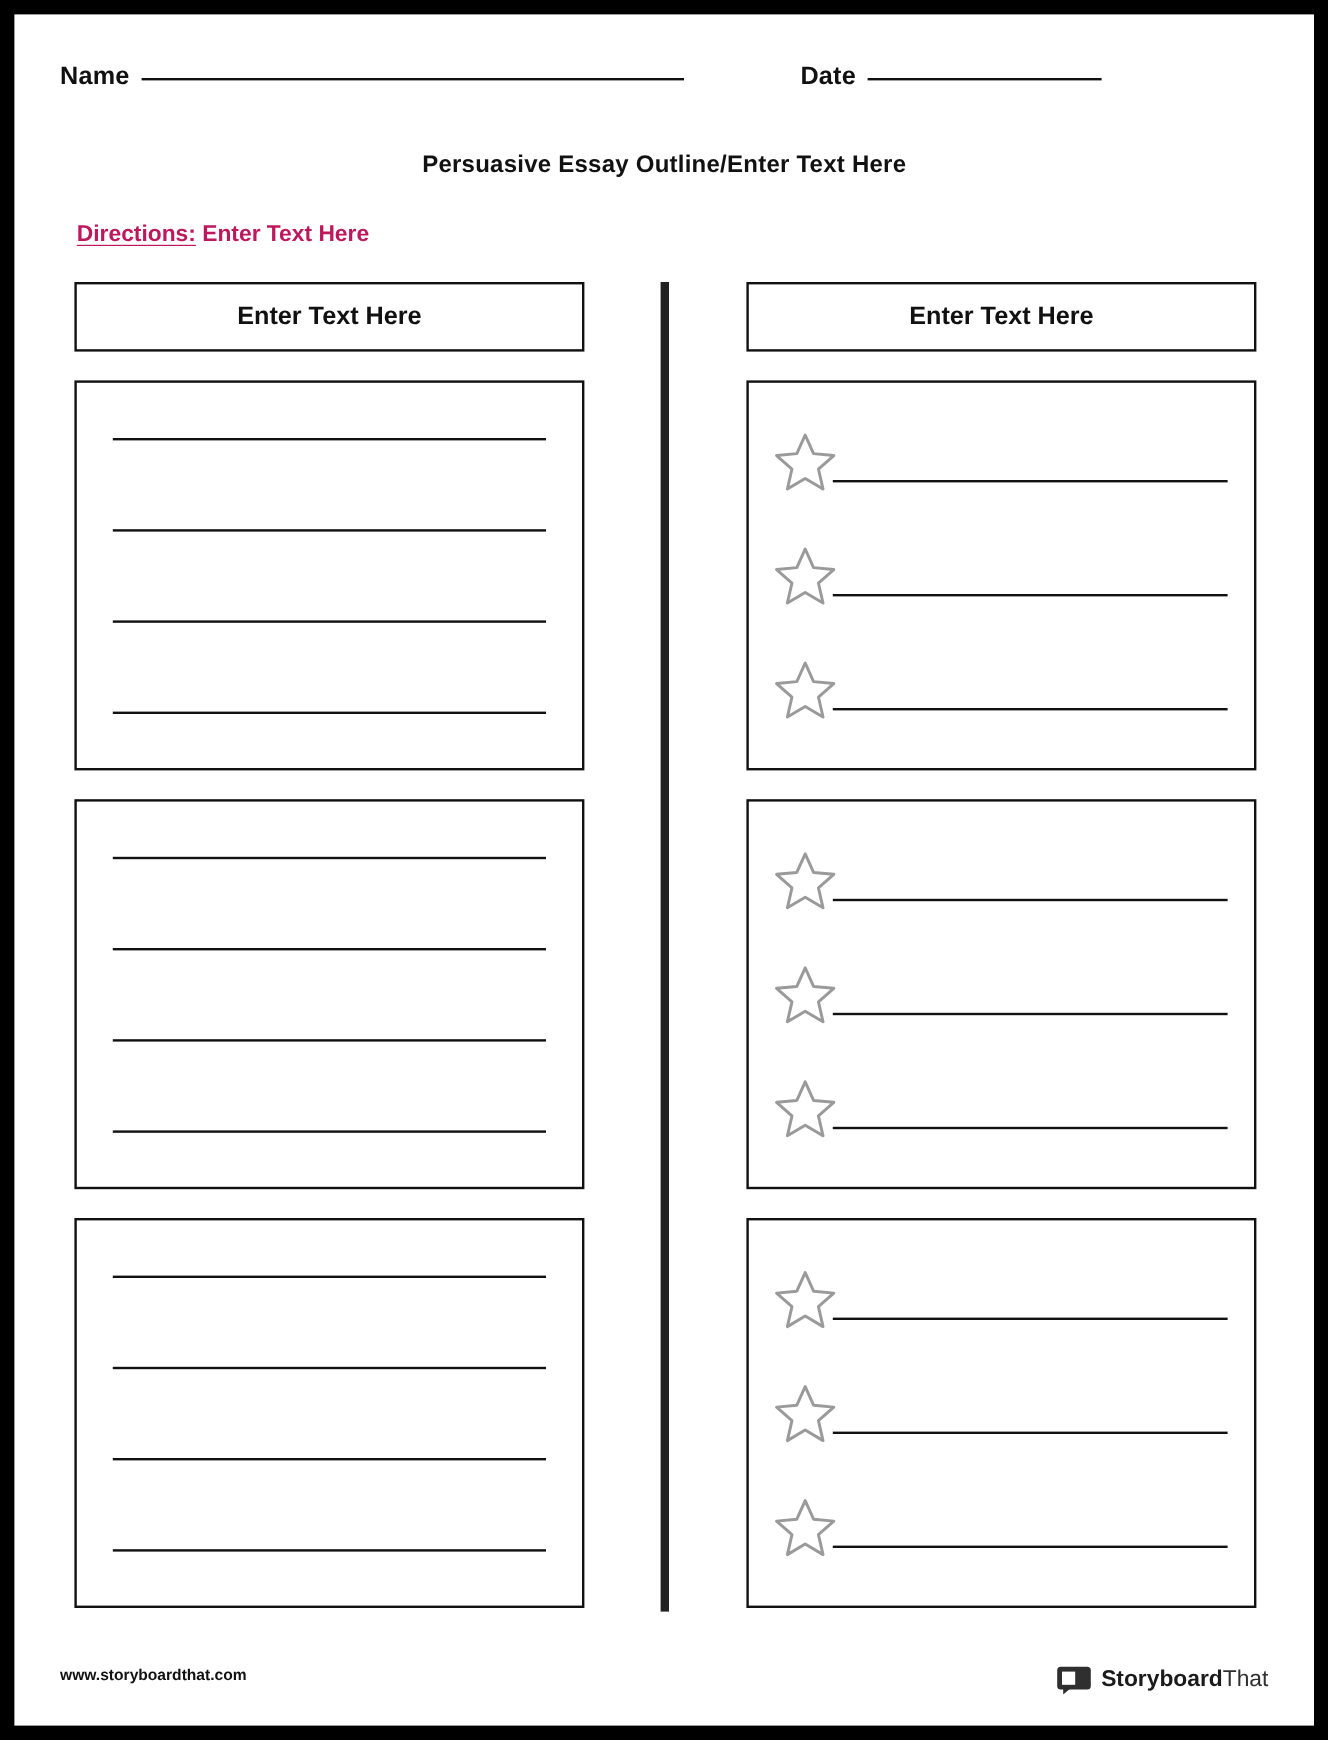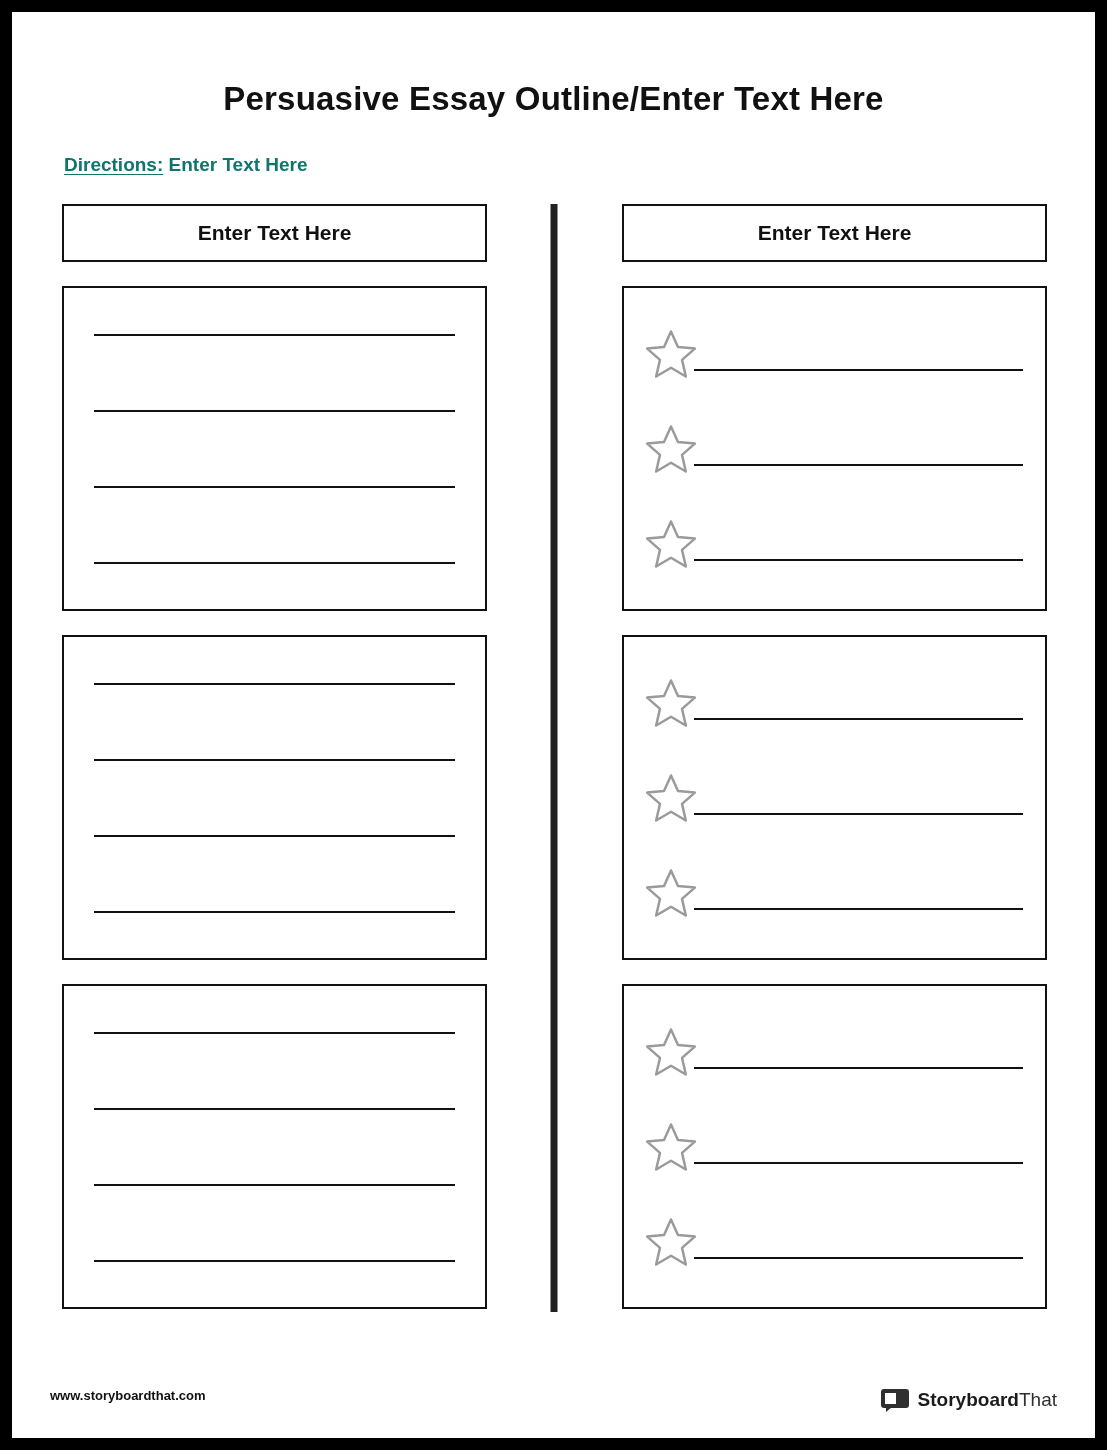--- a/index.html
+++ b/index.html
@@ -45,32 +45,32 @@
     margin-left: 10px;
     position: relative;
     top: -3px;
   }
   .name-rule { width: 452px; }
   .date-rule { width: 195px; }
   .date-label { margin-left: 97px; }
 
   .title {
     text-align: center;
-    font-size: 33px;
+    font-size: 20px;
     font-weight: bold;
     color: #111;
     margin-top: 28px;
     letter-spacing: .2px;
   }
 
   .directions {
     margin-top: 36px;
     margin-left: 14px;
     font-size: 19px;
-    color: #0f766e;
+    color: #be185d;
   }
   .directions .dir-label {
     font-weight: bold;
     text-decoration: underline;
     text-underline-offset: 3px;
   }
   .directions .dir-text {
     font-weight: bold;
   }
 
@@ -185,20 +185,26 @@
     font-weight: normal;
   }
   .brand-text b { font-weight: bold; color:#1b1b1b;}
 </style>
 </head>
 <body>
 
 <div class="page">
   <div class="sheet">
 
+    <div class="header-row">
+      <span class="name-label">Name</span>
+      <span class="rule name-rule"></span>
+      <span class="date-label">Date</span>
+      <span class="rule date-rule"></span>
+    </div>
 
     <div class="title">Persuasive Essay Outline/Enter Text Here</div>
 
     <div class="directions">
       <span class="dir-label">Directions:</span>
       <span class="dir-text">Enter Text Here</span>
     </div>
 
     <div class="columns">
       <div class="divider"></div>

